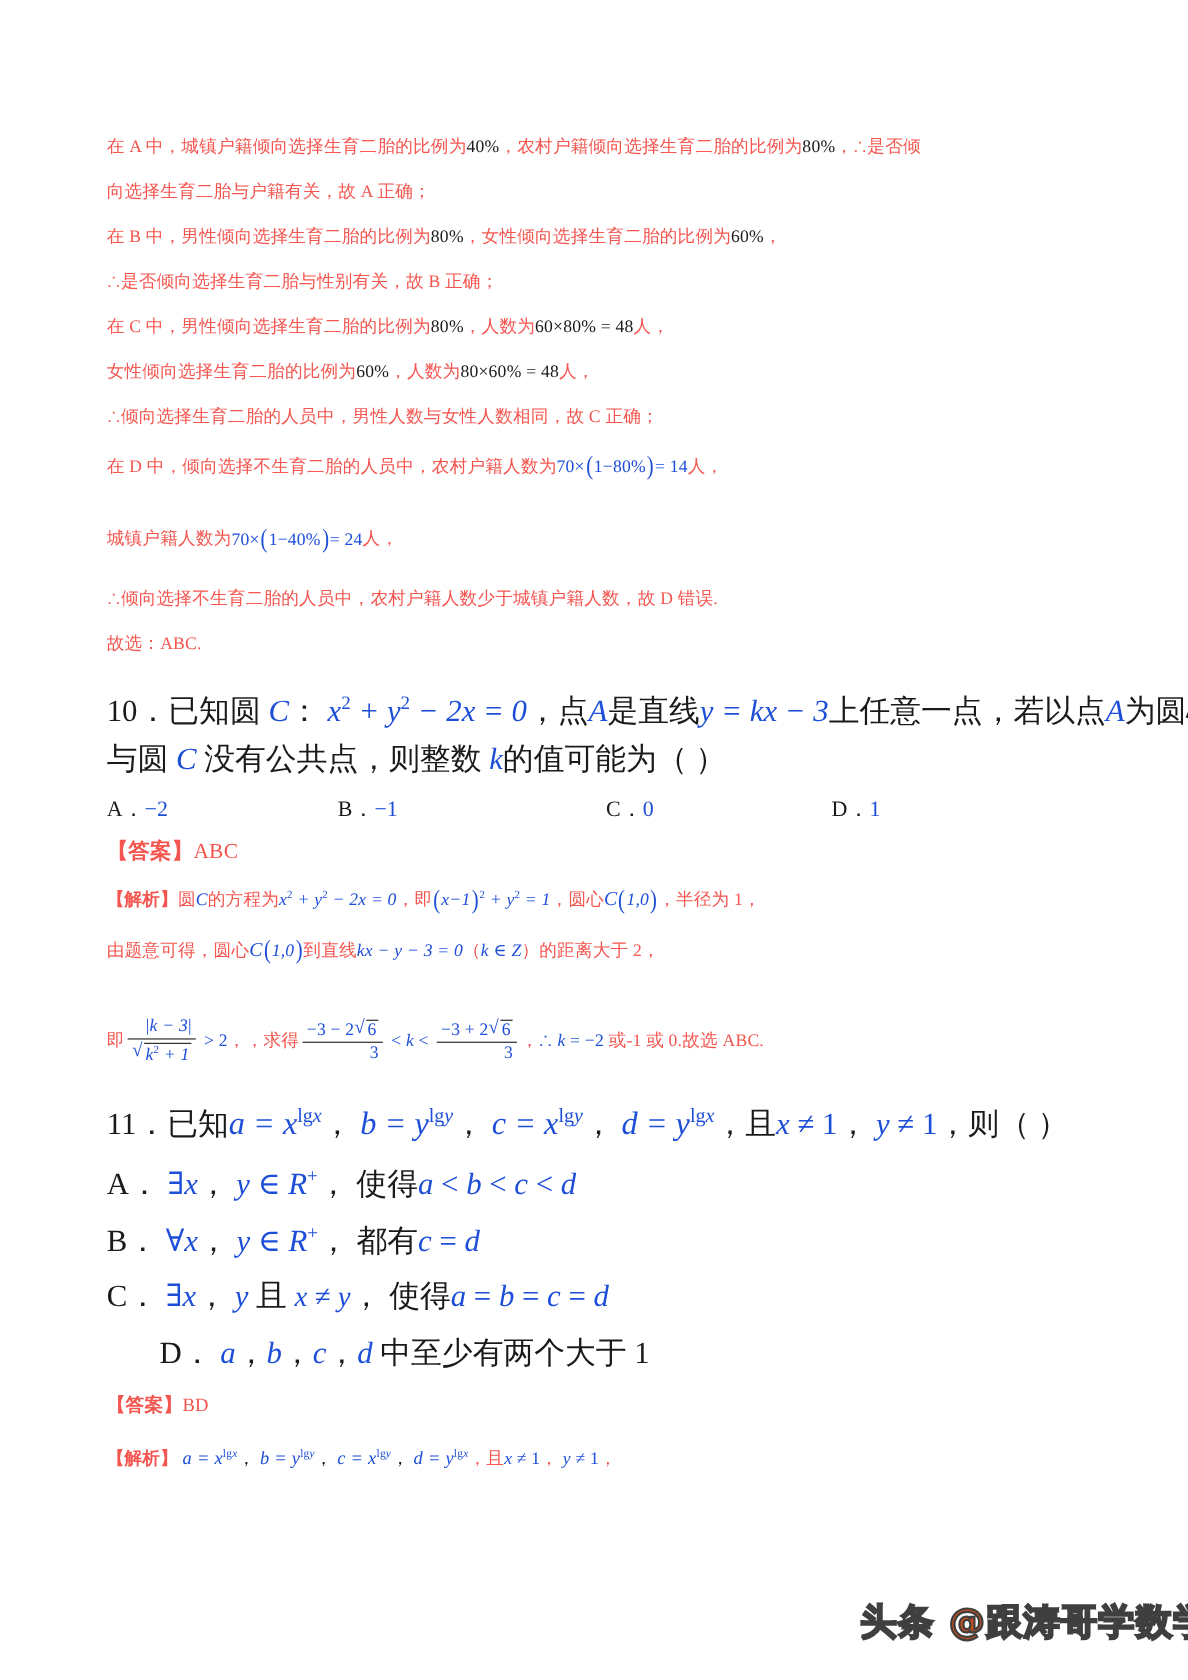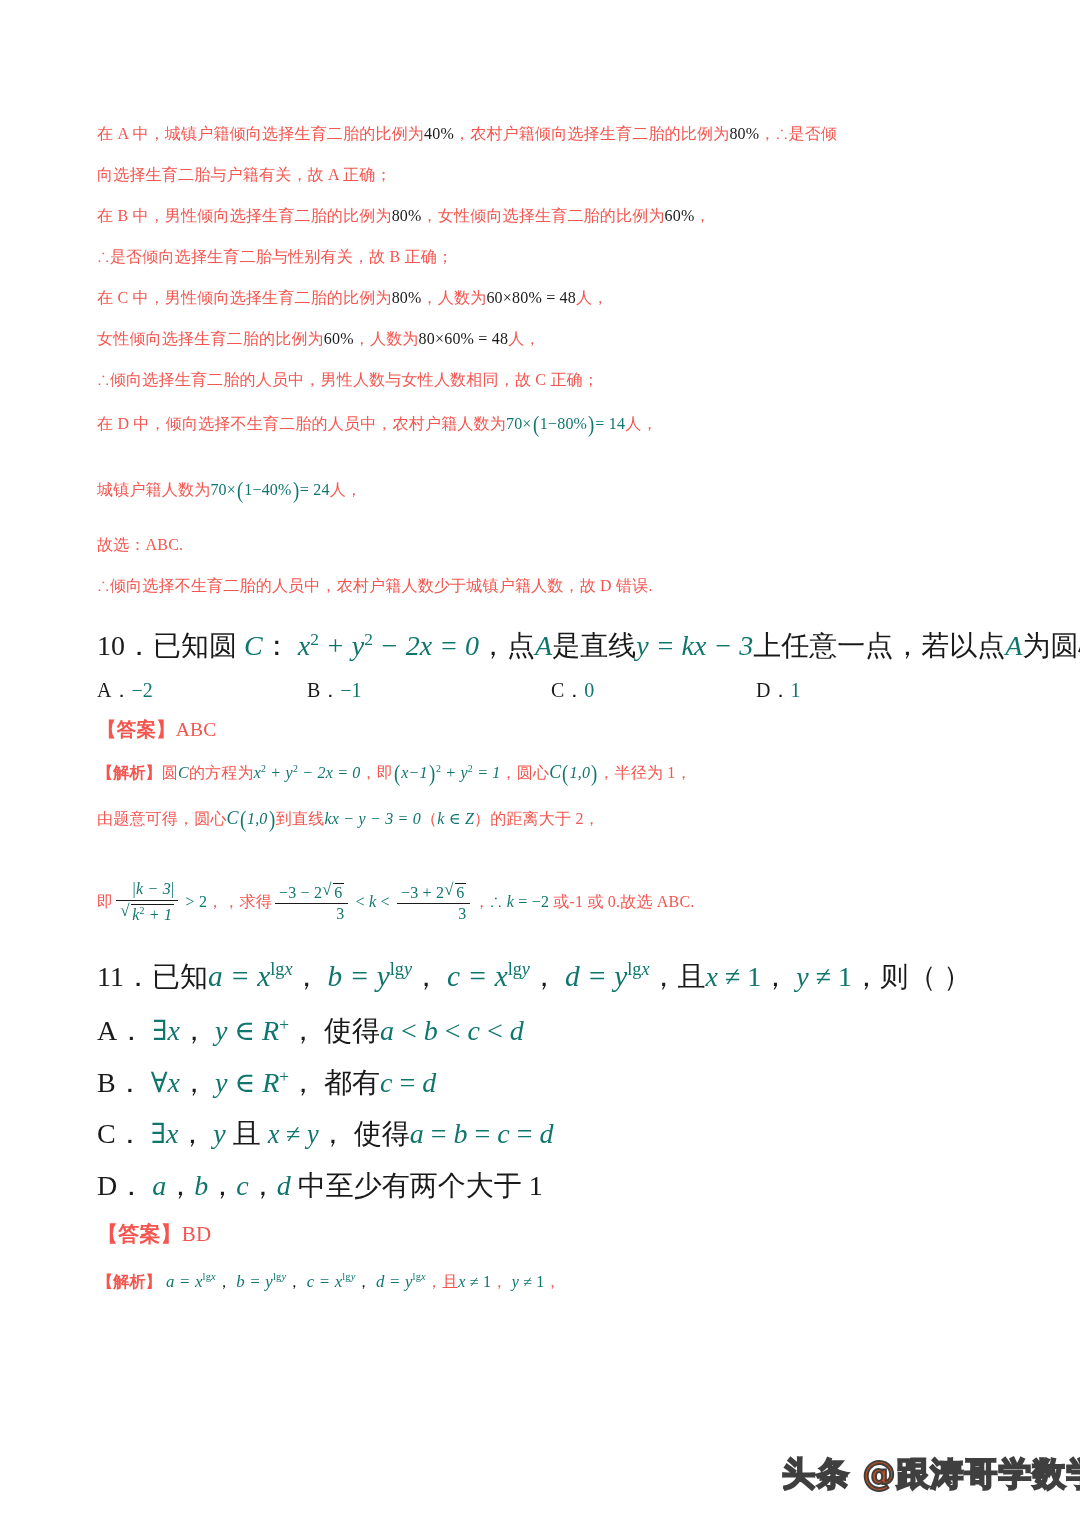--- a/index.html
+++ b/index.html
@@ -43,21 +43,21 @@
   
   .r  { height: 41px; }   
   .r2 { height: 44px; }
   .gap-sm { height: 10px; }
   .gap-md { height: 20px; }
 
   
   .m {
     font-family: "Liberation Serif", "DejaVu Serif", serif;
     font-style: italic;
-    color: #0f766e;
+    color: #1d4ed8;
   }
   .mr { font-style: normal; }
   sup, sub {
     font-size: 0.62em;
     font-style: normal;
   }
   sup { vertical-align: super; }
   .var { font-style: italic; }
 
   
@@ -196,38 +196,44 @@
 
       <div class="gap-md"></div>
 
       <div class="line r2" style="height:48px;">
         <span class="red">城镇户籍人数为</span><span class="blk m mr"><span>70×</span><span class="bigparen">(</span><span>1−40%</span><span class="bigparen">)</span><span>= 24</span></span><span class="red">人，</span>
       </div>
 
       <div class="gap-sm"></div>
 
       <div class="line r">
+        <span class="red">∴倾向选择不生育二胎的人员中，农村户籍人数少于城镇户籍人数，故 D 错误.</span>
+      </div>
+
+      <div class="line r">
         <span class="red">故选：ABC.</span>
-      </div>
-
-      <div class="line r">
-        <span class="red">∴倾向选择不生育二胎的人员中，农村户籍人数少于城镇户籍人数，故 D 错误.</span>
       </div>
     </div>
 
     <div style="height:12px;"></div>
 
     <div>
 
       <div class="qline" style="height:46px;">
         <span>10．</span><span>已知圆</span>
         <span class="m">C</span><span>：</span>
         <span class="m"><span class="var">x</span><sup>2</sup> + <span class="var">y</span><sup>2</sup> − 2<span class="var">x</span> = 0</span><span>，</span>点<span class="m">A</span>是直线<span class="m"><span class="var">y</span> = <span class="var">k</span><span class="var">x</span> − 3</span>上任意一点，若以点<span class="m">A</span>为圆心，半径为 1 的圆<span class="m">A</span>
       </div>
 
+      <div class="qline" style="height:45px;">
+        <span>与圆</span>
+        <span class="m">C</span>
+        <span>没有公共点，则整数</span>
+        <span class="m">k</span><span>的值可能为（        ）</span>
+      </div>
 
       <div class="opts" style="height:43px;">
         <span class="opt o1"><span>A．</span><span class="m mr">−2</span></span><span class="opt o2"><span>B．</span><span class="m mr">−1</span></span><span class="opt o3"><span>C．</span><span class="m mr">0</span></span><span class="opt"><span>D．</span><span class="m mr">1</span></span>
       </div>
 
       <div class="line r" style="font-size:19.5px;height:42px;">
         <span class="red" style="font-weight:bold;">【答案】</span><span class="red">ABC</span>
       </div>
 
       <div class="line" style="height:46px;">
@@ -256,25 +262,25 @@
       </div>
 
       <div class="qline" style="height:52px;">
         <span>B．</span>&nbsp;<span class="m"><span class="mr">∀</span><span class="var">x</span></span><span>，</span>&nbsp;<span class="m"><span class="var">y</span> <span class="mr">∈</span> <span class="var">R</span><sup>+</sup></span>，&nbsp;<span>都有</span><span class="m"><span class="var">c</span><span class="mr"> = </span><span class="var">d</span></span>
       </div>
 
       <div class="qline" style="height:52px;">
         <span>C．</span>&nbsp;<span class="m"><span class="mr">∃</span><span class="var">x</span></span>，&nbsp;<span class="m"><span class="var">y</span></span> 且 <span class="m" style="font-size:0.94em;"><span class="var">x</span><span class="mr"> ≠ </span><span class="var">y</span></span>，&nbsp;<span>使得</span><span class="m"><span class="var">a</span><span class="mr"> = </span><span class="var">b</span><span class="mr"> = </span><span class="var">c</span><span class="mr"> = </span><span class="var">d</span></span>
       </div>
 
-      <div class="qline" style="height:52px;">
+      <div class="qline" style="height:52px;margin-left:48px;">
         <span>D．</span>&nbsp;<span class="m"><span class="var">a</span></span>，<span class="m"><span class="var">b</span></span>，<span class="m"><span class="var">c</span></span>，<span class="m"><span class="var">d</span></span> 中至少有两个大于 1
       </div>
 
-      <div class="line" style="height:48px;font-size:21px;">
+      <div class="line" style="height:48px;font-size:17px;">
         <span class="red" style="font-weight:bold;">【答案】</span><span class="red">BD</span>
       </div>
 
       <div class="line" style="height:48px;">
         <span class="red" style="font-weight:bold;">【解析】</span>&nbsp;<span class="m" style="font-size:1.05em;"><span class="var">a</span> = <span class="var">x</span><sup><span class="mr">lg</span><span class="var">x</span></sup></span>，&nbsp;<span class="m" style="font-size:1.05em;"><span class="var">b</span> = <span class="var">y</span><sup><span class="mr">lg</span><span class="var">y</span></sup></span>，&nbsp;<span class="m" style="font-size:1.05em;"><span class="var">c</span> = <span class="var">x</span><sup><span class="mr">lg</span><span class="var">y</span></sup></span>，&nbsp;<span class="m" style="font-size:1.05em;"><span class="var">d</span> = <span class="var">y</span><sup><span class="mr">lg</span><span class="var">x</span></sup></span><span class="red">，</span><span class="red">且</span><span class="m"><span class="var">x</span><span class="mr"> ≠ 1</span></span><span class="red">，</span>&nbsp;<span class="m"><span class="var">y</span><span class="mr"> ≠ 1</span></span><span class="red">，</span>
       </div>
     </div>
 
   </div>
 

